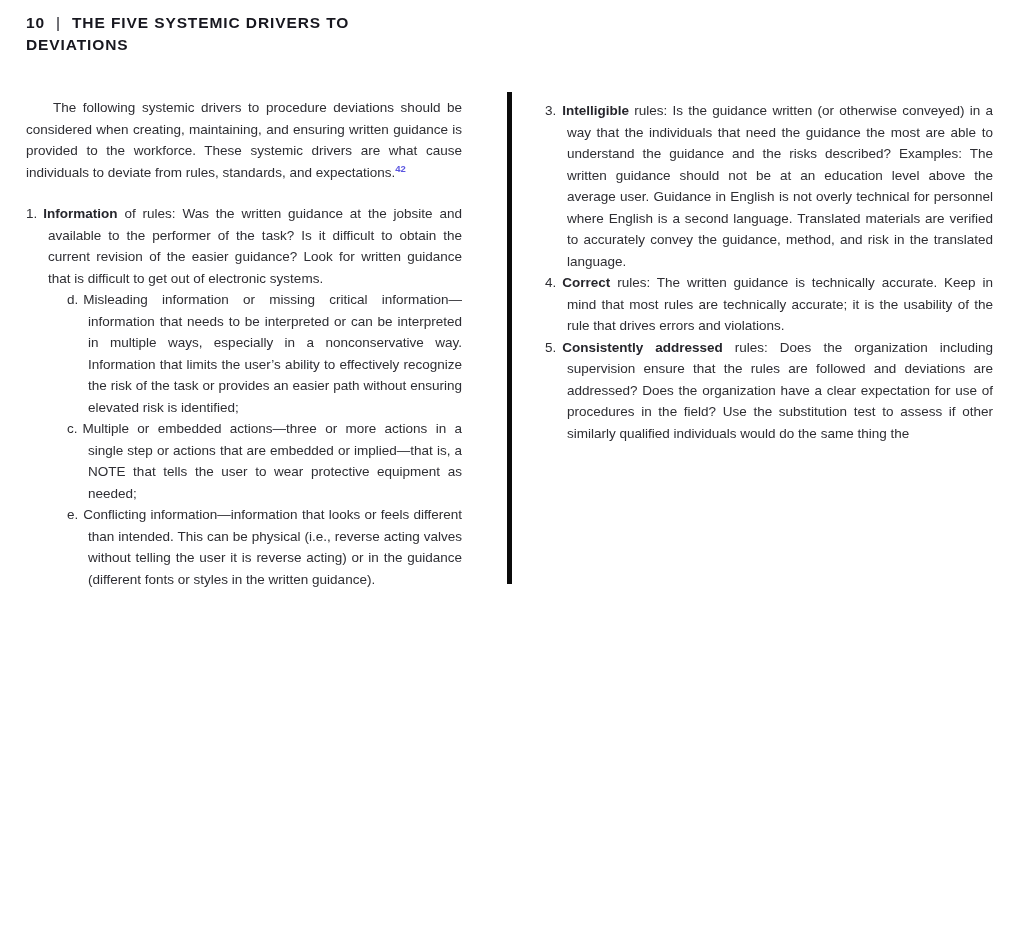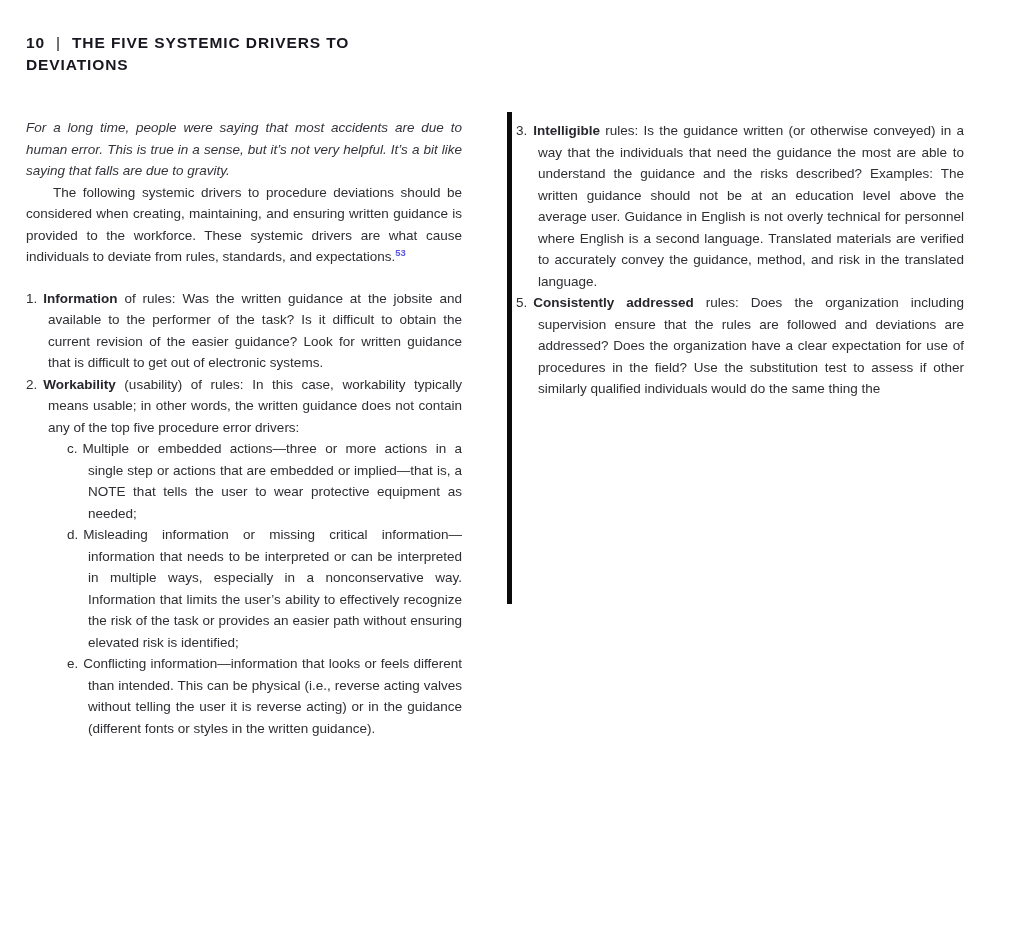--- a/index.html
+++ b/index.html
@@ -3,42 +3,42 @@
 <meta charset="utf-8">
 <style>
   html, body {
     margin: 0; padding: 0;
     width: 1024px; height: 927px;
     background: #ffffff;
     overflow: hidden;
     font-family: "Liberation Sans", sans-serif;
     color: #2e2e33;
   }
-  .page { position: relative; width: 1024px; height: 888px; margin-top: 20px; }
+  .page { position: relative; width: 1024px; height: 888px; }
 
   .header {
     position: absolute; left: 26px; top: 12px; width: 396px;
     font-size: 15.5px; font-weight: 700; letter-spacing: 0.9px;
     color: #17171f; line-height: 1.4;
   }
   .header .sep { margin: 0 11px; font-weight: 400; color: #17171f; }
 
   .divider {
     position: absolute; left: 507px; top: 92px;
     width: 5px; height: 492px; background: #0b0b0b;
   }
 
   .col {
     position: absolute;
     font-size: 13.5px; line-height: 21.5px;
     text-align: justify;
   }
   .col p { margin: 0; }
   .col-left  { left: 26px;  top: 97px;  width: 436px; }
-  .col-right { left: 516px; top: 100px; width: 448px; }
+  .col-right { left: 545px; top: 100px; width: 448px; }
 
   .epigraph { font-style: italic; color: #33333a; }
   .attribution { text-align: right; padding-right: 76px; font-weight: 700; color: #2b2b31; }
   .intro { text-indent: 27px; margin-bottom: 20px !important; }
 
   .li  { padding-left: 22px; text-indent: -22px; }
   .num { margin-right: 6px; }
   .li b, .attribution b { color: #26262c; }
 
   .sub { padding-left: 62px; text-indent: -21px; }
@@ -59,37 +59,36 @@
 
 <div class="page">
 
   <div class="header">
     <span>10</span><span class="sep">|</span><span>THE FIVE SYSTEMIC DRIVERS TO DEVIATIONS</span>
   </div>
 
   <div class="divider"></div>
 
   <div class="col col-left">
-    <p class="epigraph">For a long time, people were saying that most accidents are due to human error. This is true in a sense, but it’s not very helpful. It’s a bit like saying that falls are due to gravity.</p>
-    <p class="intro"><span>The following systemic drivers to procedure deviations should be considered when creating, maintaining, and ensuring written guidance is provided to the workforce. These systemic drivers are what cause individuals to deviate from rules, standards, and expectations.</span><span class="sup">53</span></p>
+    <p class="intro"><span>The following systemic drivers to procedure deviations should be considered when creating, maintaining, and ensuring written guidance is provided to the workforce. These systemic drivers are what cause individuals to deviate from rules, standards, and expectations.</span><span class="sup">42</span></p>
 
     <p class="li"><span class="num">1.</span><b>Information</b><span> of rules: Was the written guidance at the jobsite and available to the performer of the task? Is it difficult to obtain the current revision of the easier guidance? Look for written guidance that is difficult to get out of electronic systems.</span></p>
-
-    <p class="li"><span class="num">2.</span><b>Workability</b><span> (usability) of rules: In this case, workability typically means usable; in other words, the written guidance does not contain any of the top five procedure error drivers:</span></p>
 
 
 
 
-    <p class="sub"><span class="letter">c.</span><span>Multiple or embedded actions—three or more actions in a single step or actions that are embedded or implied—that is, a NOTE that tells the user to wear protective equipment as needed;</span></p>
 
     <p class="sub"><span class="letter">d.</span><span>Misleading information or missing critical information—information that needs to be interpreted or can be interpreted in multiple ways, especially in a nonconservative way. Information that limits the user’s ability to effectively recognize the risk of the task or provides an easier path without ensuring elevated risk is identified;</span></p>
+
+    <p class="sub"><span class="letter">c.</span><span>Multiple or embedded actions—three or more actions in a single step or actions that are embedded or implied—that is, a NOTE that tells the user to wear protective equipment as needed;</span></p>
 
     <p class="sub"><span class="letter">e.</span><span>Conflicting information—information that looks or feels different than intended. This can be physical (i.e., reverse acting valves without telling the user it is reverse acting) or in the guidance (different fonts or styles in the written guidance).</span></p>
   </div>
 
   <div class="col col-right">
     <p class="li"><span class="num">3.</span><b>Intelligible</b><span> rules: Is the guidance written (or otherwise conveyed) in a way that the individuals that need the guidance the most are able to understand the guidance and the risks described? Examples: The written guidance should not be at an education level above the average user. Guidance in English is not overly technical for personnel where English is a second language. Translated materials are verified to accurately convey the guidance, method, and risk in the translated language.</span></p>
 
+    <p class="li"><span class="num">4.</span><b>Correct</b><span> rules: The written guidance is technically accurate. Keep in mind that most rules are technically accurate; it is the usability of the rule that drives errors and violations.</span></p>
 
     <p class="li"><span class="num">5.</span><b>Consistently addressed</b><span> rules: Does the organization including supervision ensure that the rules are followed and deviations are addressed? Does the organization have a clear expectation for use of procedures in the field? Use the substitution test to assess if other similarly qualified individuals would do the same thing the</span></p>
   </div>
 
 </div>
 
 </body></html>

